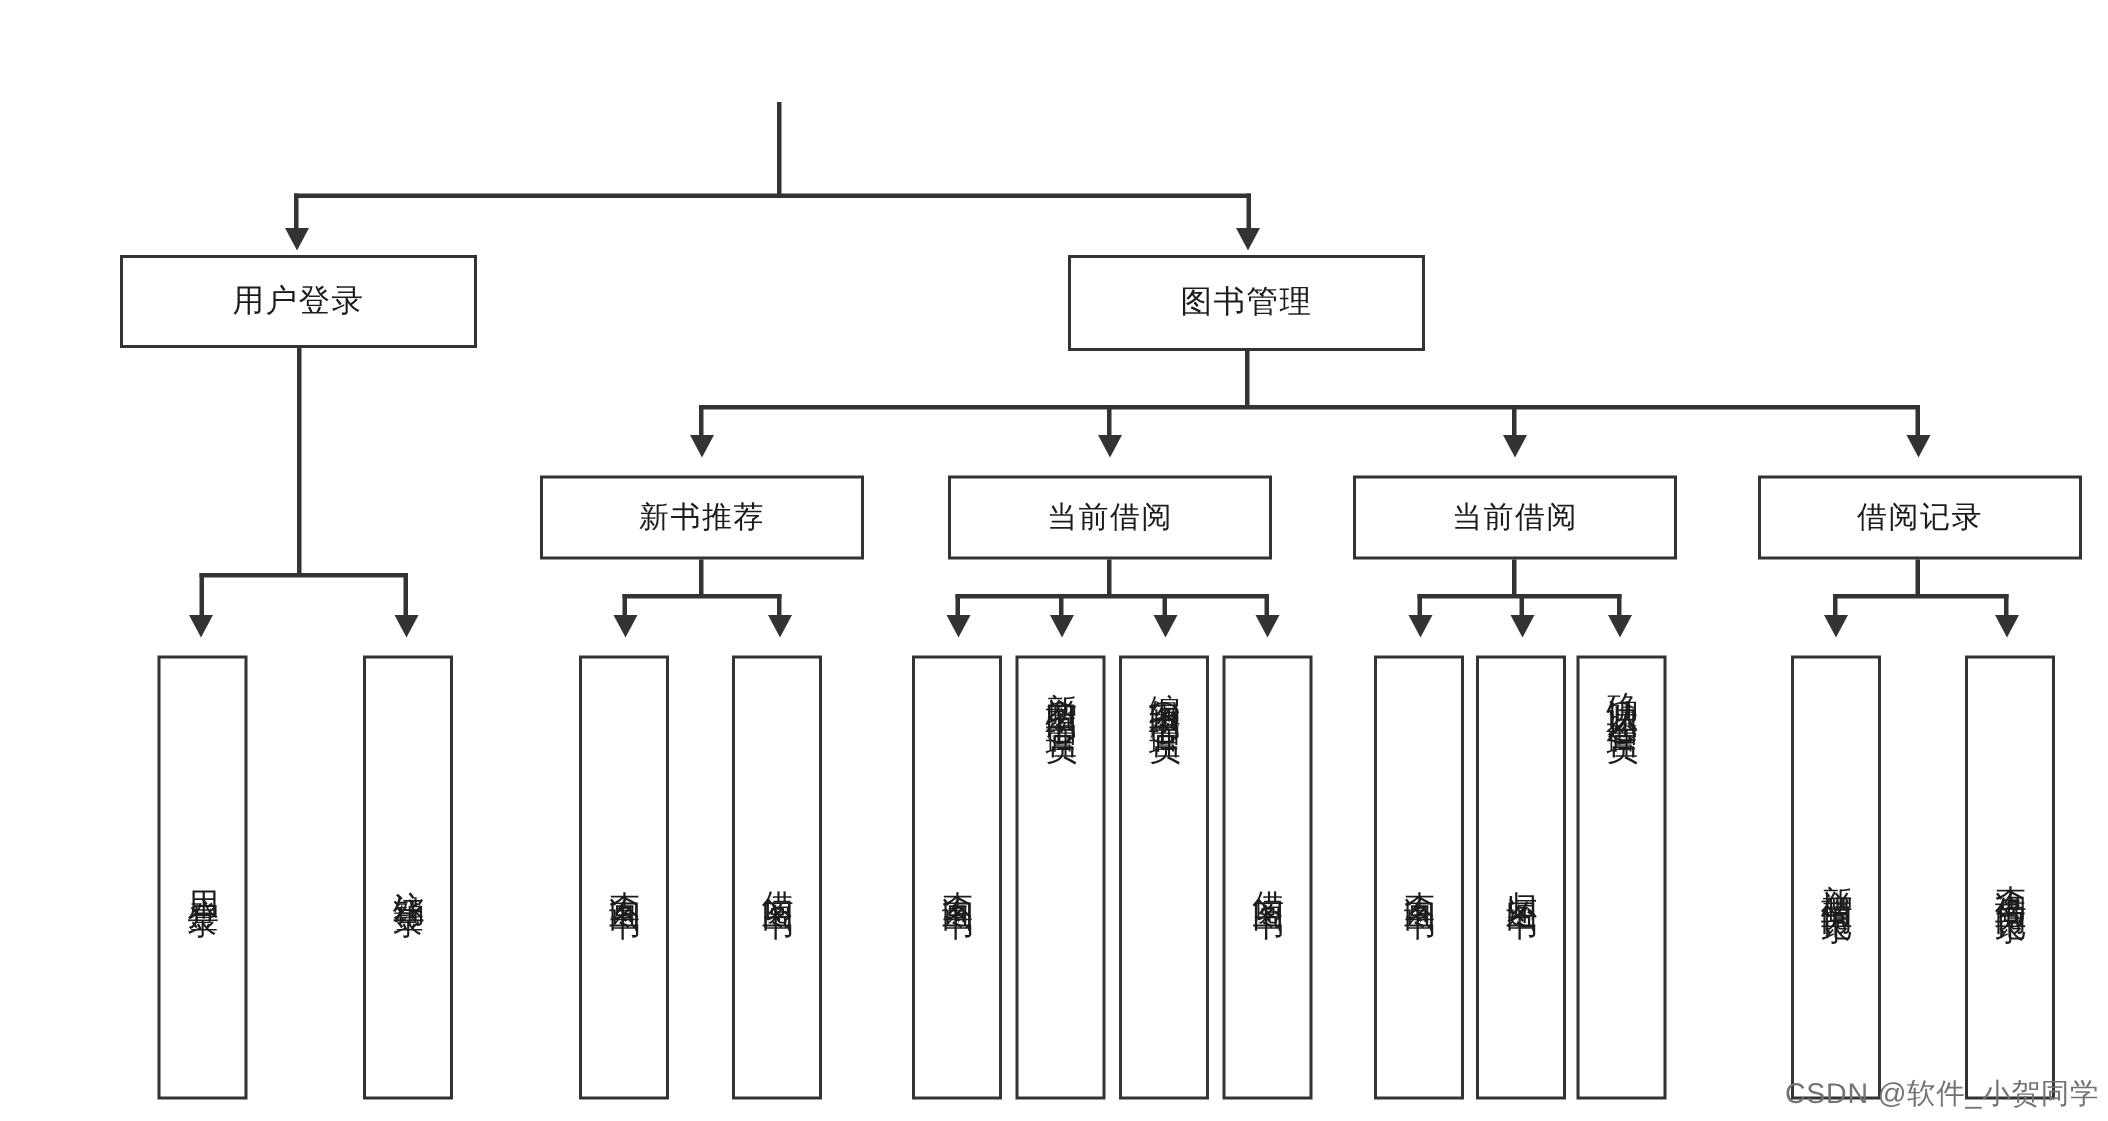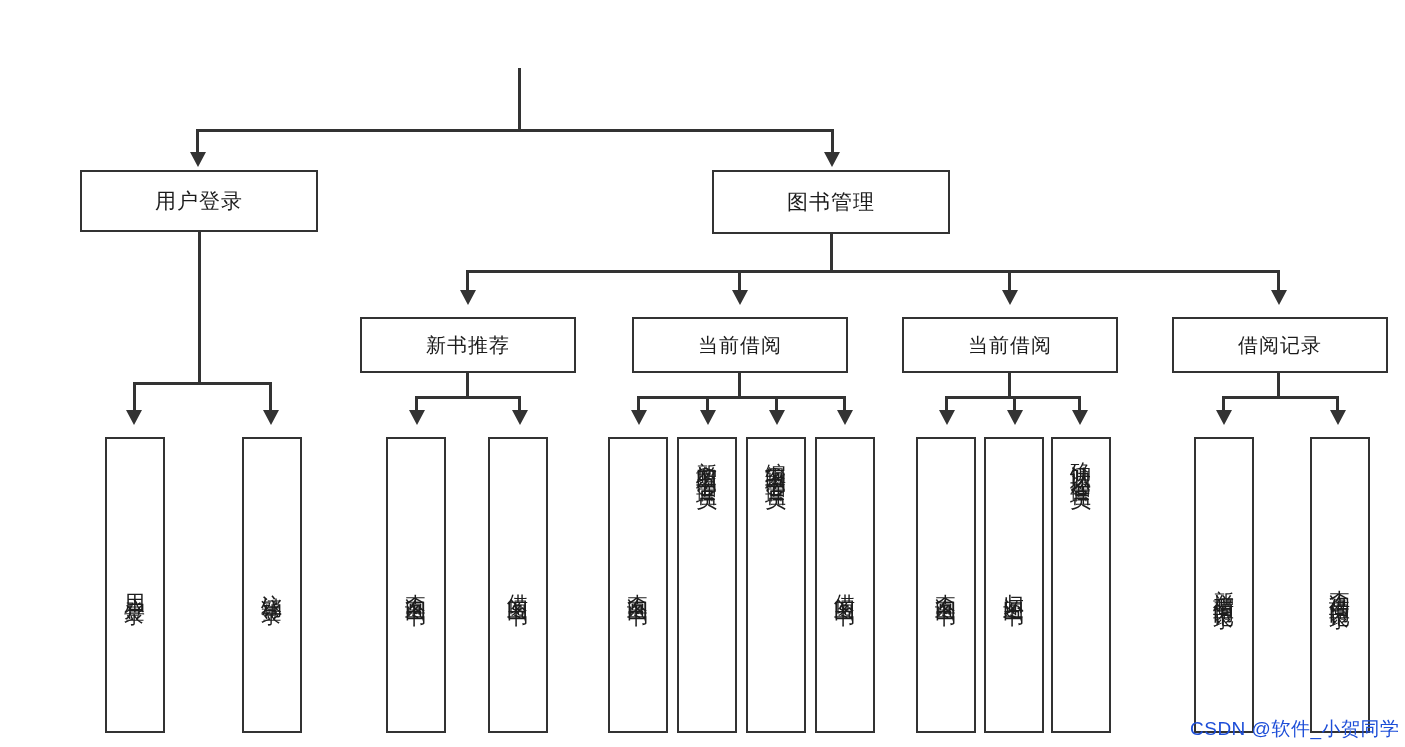--- a/index.html
+++ b/index.html
@@ -64,21 +64,21 @@
     position:absolute;
     width:0;height:0;
     border-left:8px solid transparent;
     border-right:8px solid transparent;
     border-top:15px solid #333333;
   }
   
   .watermark{
     position:absolute;
     font-size:19px;
-    color:#1d4ed8;
+    color:#737373;
     white-space:nowrap;
     letter-spacing:0.5px;
   }
 </style>
 </head>
 <body>
 
 <div id="canvas">
 
 

